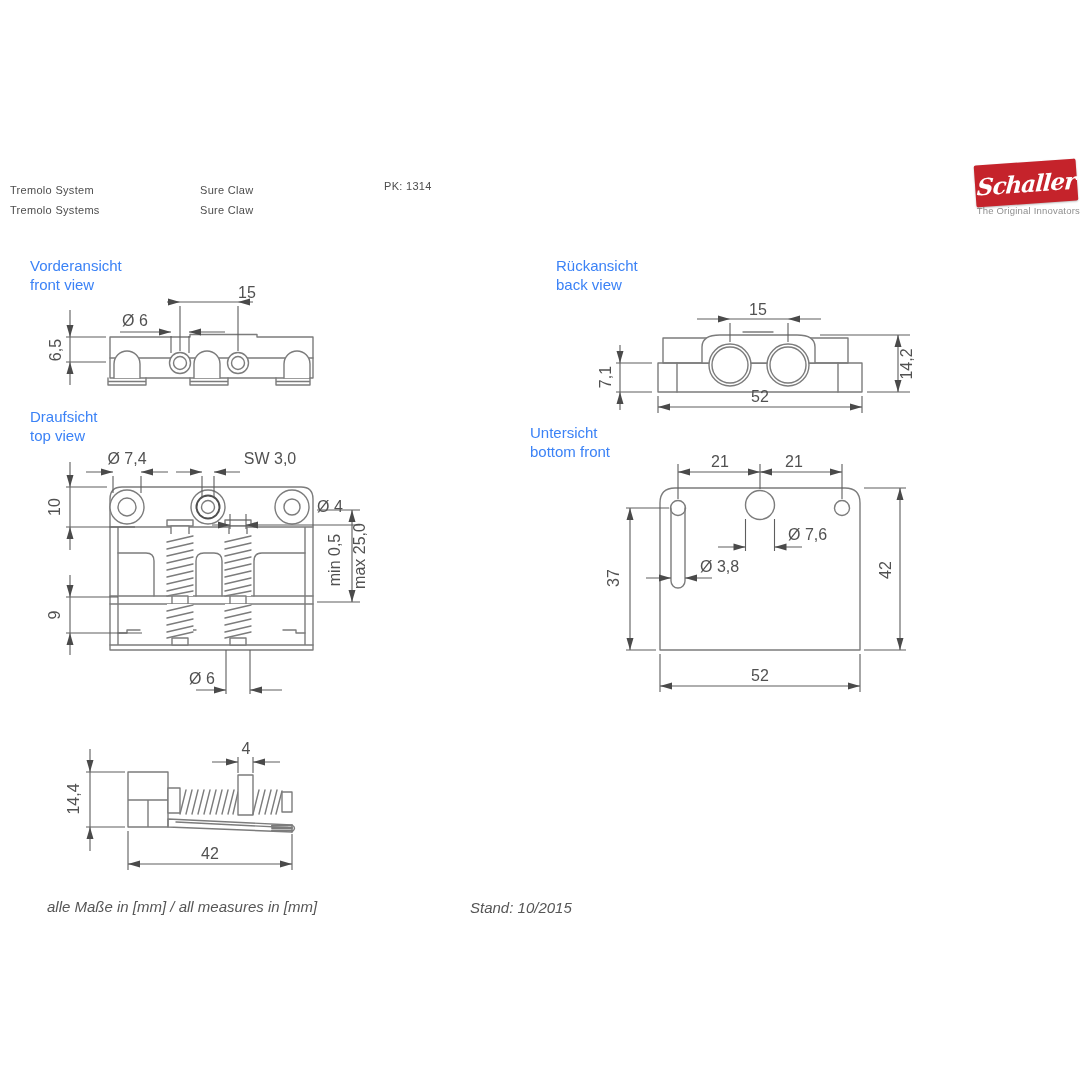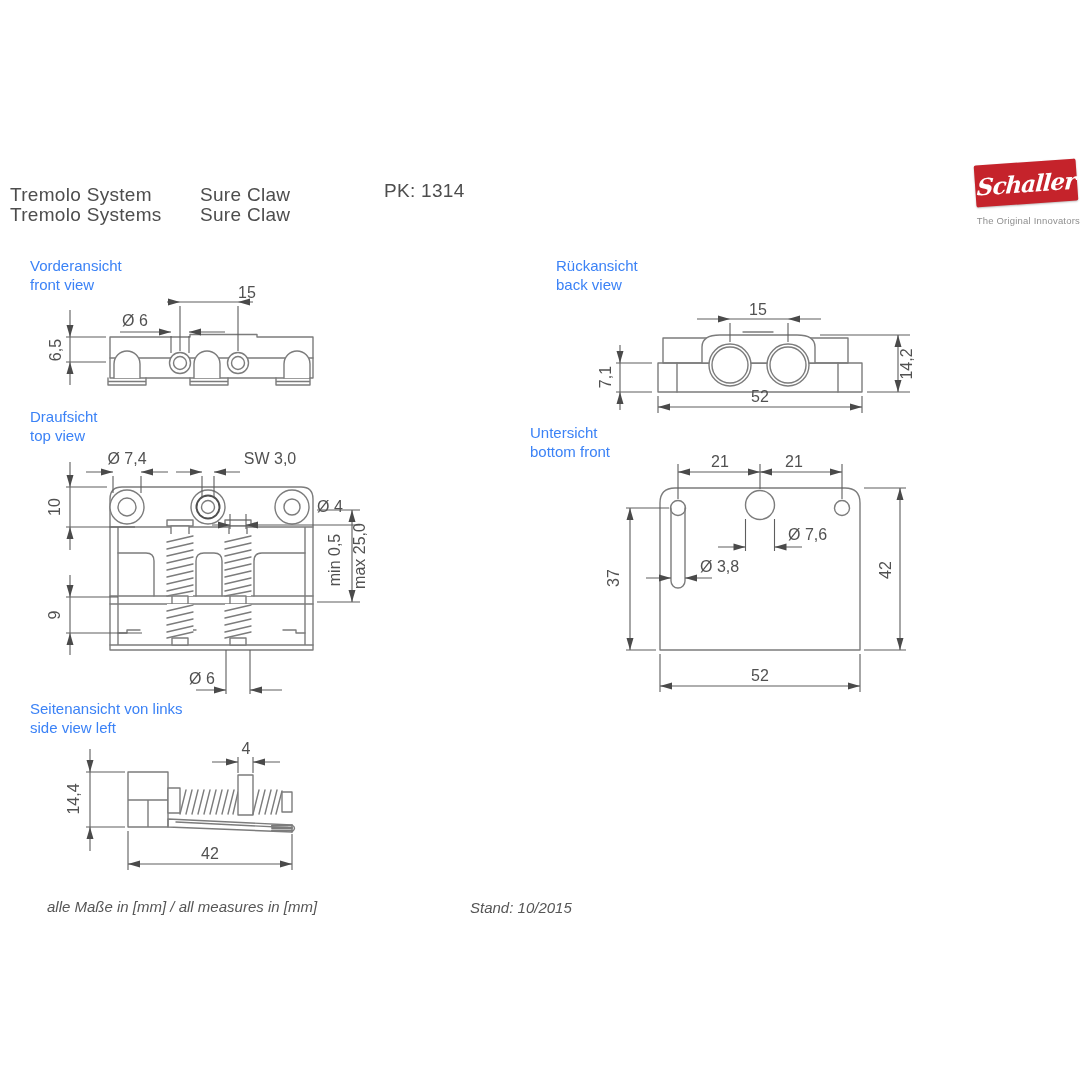--- a/index.html
+++ b/index.html
@@ -1,41 +1,41 @@
 <!DOCTYPE html>
 <html><head>
 <meta charset="utf-8">
 <style>
   * { margin:0; padding:0; box-sizing:border-box; }
   html,body { background:#ffffff; }
   body { font-family:"Liberation Sans", sans-serif; }
   .canvas { position:relative; width:1080px; height:1080px; background:#fff; overflow:hidden; }
 
-  .hdr-cell { position:absolute; font-size:19px; color:#4d4d4d; letter-spacing:.3px; white-space:nowrap; }
+  .hdr-cell { position:absolute; font-size:11px; color:#4d4d4d; letter-spacing:.3px; white-space:nowrap; }
 
   .view-label { position:absolute; font-size:15px; line-height:19px; color:#3b82f6; white-space:nowrap; }
 
   .footer-text { position:absolute; font-size:15px; color:#565656; white-space:nowrap;font-style:italic; }
 
   svg.drawing { position:absolute; overflow:visible; }
   .geo { stroke:#7c7c7c; stroke-width:1.4; fill:none; stroke-linejoin:round; stroke-linecap:round; }
   .geo .wf { fill:#ffffff; }
   .geo .thick { stroke-width:2; }
   .dims { stroke:#5e5e5e; stroke-width:1.1; fill:none; }
   .dims polygon { fill:#4a4a4a; stroke:none; }
   .dims text { fill:#515151; stroke:none; font-family:"Liberation Sans",sans-serif; font-size:16px; }
 
   .logo { position:absolute; left:968px; top:162px; width:112px; }
   .logo-box { width:102px; height:42px; margin-left:7px; background:#c5232b;
               transform:rotate(-4deg); border-radius:2px;
               display:flex; align-items:center; justify-content:center;
               box-shadow:0 1px 2px rgba(0,0,0,.25); }
   .logo-script { color:#fff; font-family:"DejaVu Serif", serif; font-style:italic;
                  font-weight:bold; font-size:23px; transform:skewX(-8deg); letter-spacing:-1px; }
-  .logo-tagline { margin-top:11px; font-size:9.5px; color:#8f8f8f; text-align:right; letter-spacing:.2px; }
+  .logo-tagline { margin-top:1px; font-size:9.5px; color:#8f8f8f; text-align:right; letter-spacing:.2px; }
 </style>
 </head>
 <body>
 
 <div class="canvas">
 
   <div class="hdr-cell" style="left:10px;top:184px">Tremolo System</div>
   <div class="hdr-cell" style="left:200px;top:184px">Sure Claw</div>
   <div class="hdr-cell" style="left:384px;top:180px">PK: 1314</div>
   <div class="hdr-cell" style="left:10px;top:204px">Tremolo Systems</div>
@@ -232,24 +232,20 @@
       <polygon points="155.5,99 143.5,95.5 143.5,102.5"></polygon>
         <polygon points="184.5,99 196.5,95.5 196.5,102.5"></polygon>
       <text x="198" y="92">Ø 7,6</text>
       <path d="M56,130 L81,130 M95,130 L122,130"></path>
       <polygon points="81,130 69,126.5 69,133.5"></polygon>
         <polygon points="95,130 107,126.5 107,133.5"></polygon>
       <text x="110" y="124">Ø 3,8</text>
     </g>
   </svg>
 
-  <div class="view-label" style="left:30px;top:699px">
-    <div>Seitenansicht von links</div>
-    <div>side view left</div>
-  </div>
   <svg class="drawing" style="left:40px;top:733px" width="300" height="147" viewBox="0 0 300 147">
     <g class="geo">
       <path d="M88,39 L128,39 L128,94 L88,94 Z M88,67 L128,67 M108,67 L108,94"></path>
       <path class="wf" d="M128,55 L140,55 L140,80 L128,80 Z"></path>
       <path d="M140,81 L146,57 M146,81 L152,57 M152,81 L158,57 M158,81 L164,57 M164,81 L170,57 M170,81 L176,57 M176,81 L182,57 M182,81 L188,57 M188,81 L194,57 M193,81 L198,59"></path>
       <path class="wf" d="M198,42 L213,42 L213,82 L198,82 Z"></path>
       <path d="M213,81 L219,57 M219,81 L225,57 M225,81 L231,57 M231,81 L237,57 M236,81 L242,58"></path>
       <path class="wf" d="M242,59 L252,59 L252,79 L242,79 Z"></path>
       <path d="M128,86 L252,92 L252,99 L128,94 Z M136,89 L248,94.5"></path>
       <path class="thick" d="M232,92.5 L252,92.5 M232,95 L252,95 M232,97.5 L252,97.5"></path>

